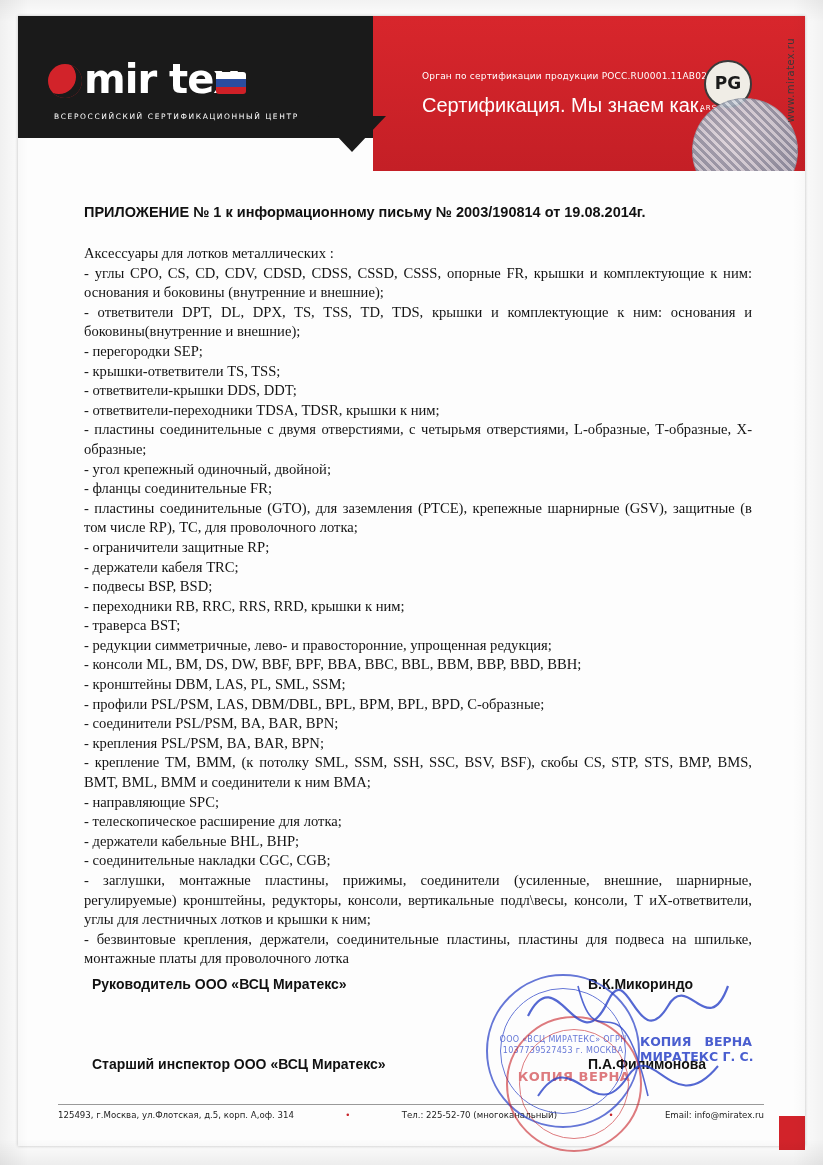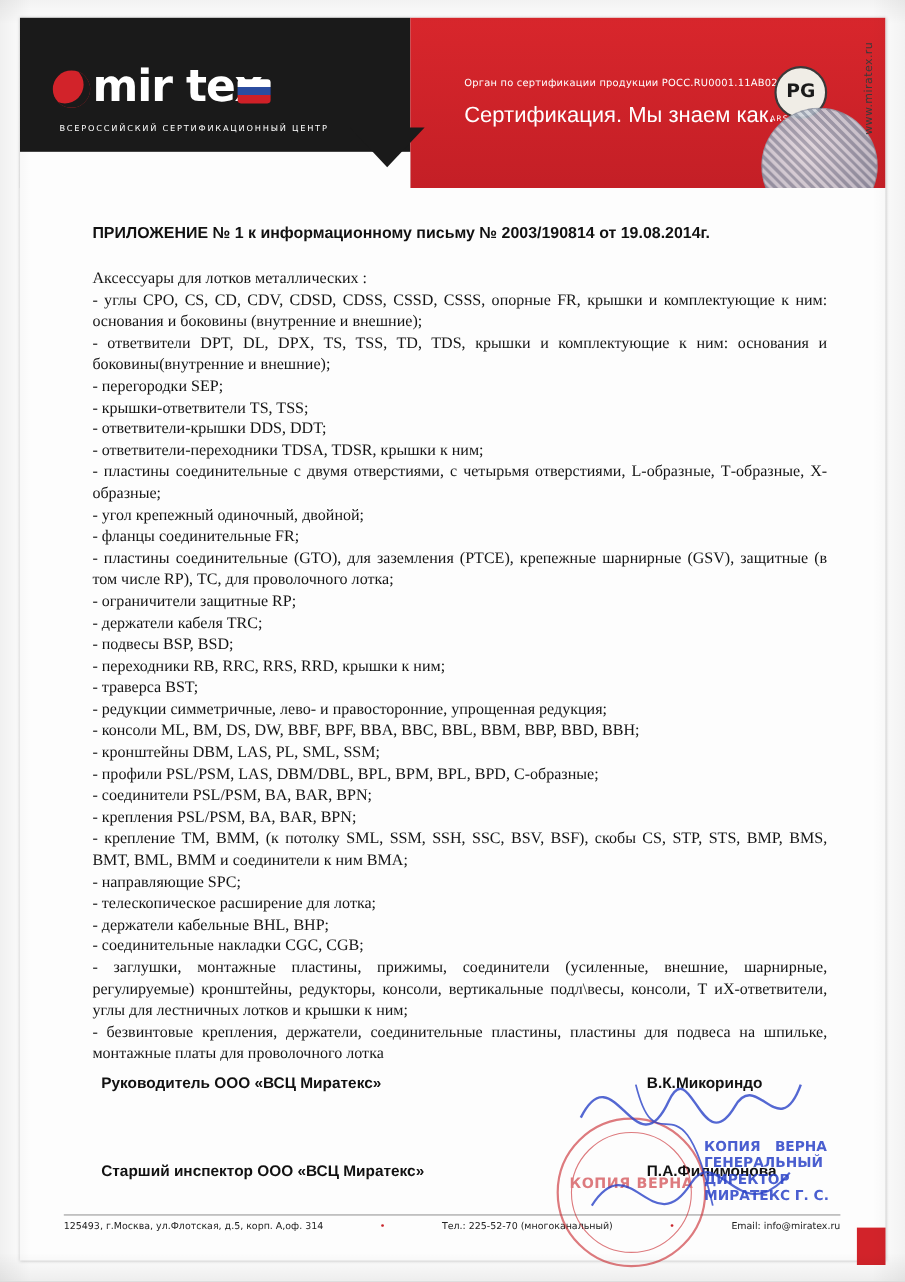--- a/index.html
+++ b/index.html
@@ -401,26 +401,28 @@
       <p>- соединительные накладки CGC, CGB;</p>
       <p>- заглушки, монтажные пластины, прижимы, соединители (усиленные, внешние, шарнирные, регулируемые)  кронштейны, редукторы, консоли, вертикальные подл\весы, консоли, Т иХ-ответвители, углы для лестничных лотков и крышки к ним;</p>
       <p>- безвинтовые крепления, держатели, соединительные пластины, пластины для подвеса на шпильке, монтажные платы для проволочного лотка</p>
     </div>
 
     <div class="sig-row sig-1-left">Руководитель ООО «ВСЦ Миратекс»</div>
     <div class="sig-row sig-1-right">В.К.Микориндо</div>
     <div class="sig-row sig-2-left">Старший инспектор ООО «ВСЦ Миратекс»</div>
     <div class="sig-row sig-2-right">П.А.Филимонова</div>
 
+    <div class="stamp-blue">
+      <div class="stamp-blue-text">ООО «ВСЦ МИРАТЕКС» ОГРН 1037739527453 г. МОСКВА</div>
+    </div>
     <div class="stamp-red">
       <div class="stamp-red-text">КОПИЯ ВЕРНА</div>
     </div>
     <div class="kopiya">
       <div>КОПИЯ&nbsp;&nbsp;&nbsp;ВЕРНА</div>
-      <div>ГЕНЕРАЛЬНЫЙ ДИРЕКТОР</div>
       <div>МИРАТЕКС Г. С.</div>
     </div>
 
     <svg class="signature-scribble" viewBox="0 0 220 190">
       <path d="M10,70 C40,10 60,120 90,55 C110,12 120,110 150,60 C170,25 190,95 210,40" fill="none" stroke="#2b43c8" stroke-width="2.2"></path>
       <path d="M20,150 C55,95 75,185 110,130 C135,92 155,175 200,120" fill="none" stroke="#2b43c8" stroke-width="2"></path>
       <path d="M60,40 C80,120 100,20 130,150" fill="none" stroke="#2b43c8" stroke-width="1.6"></path>
     </svg>
 
     <div class="footer-line"></div>

